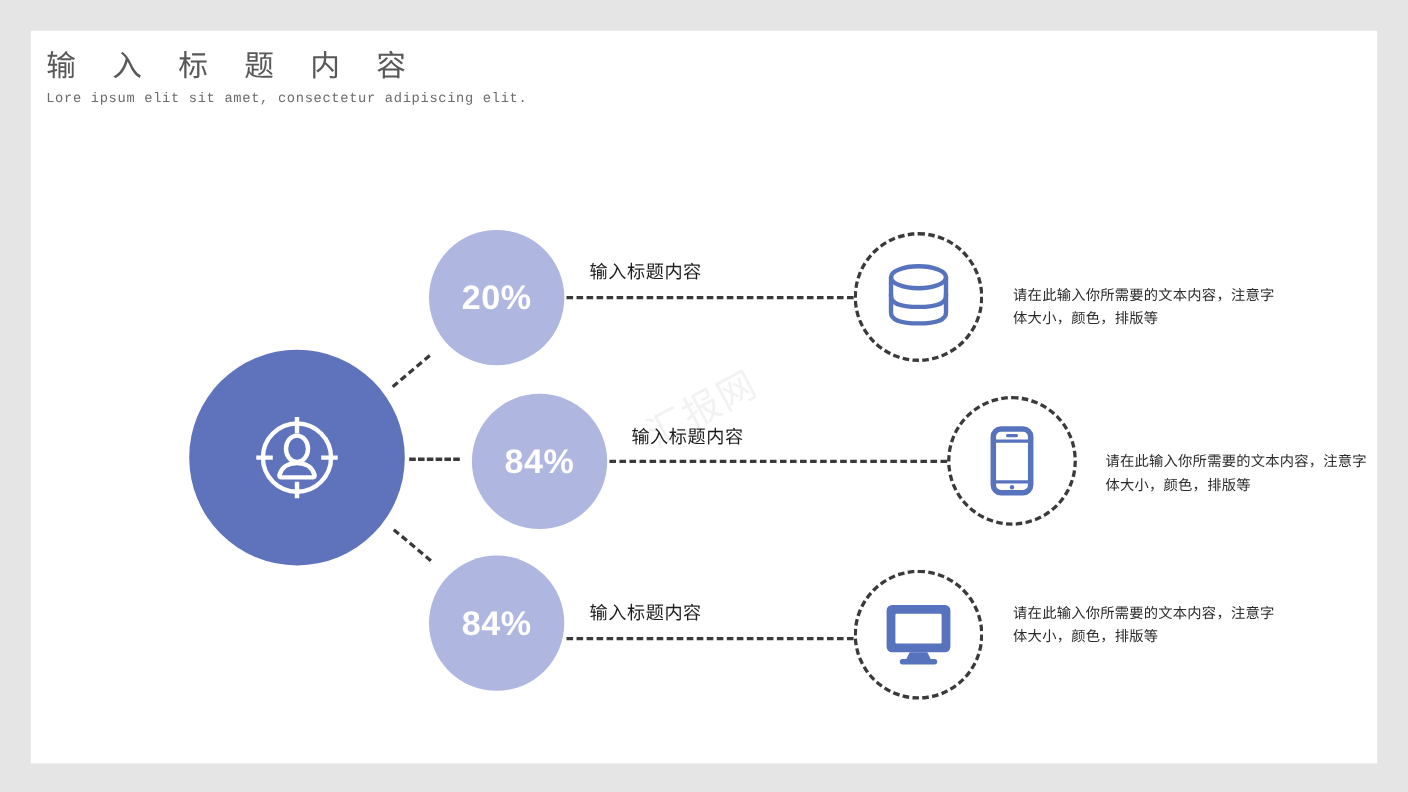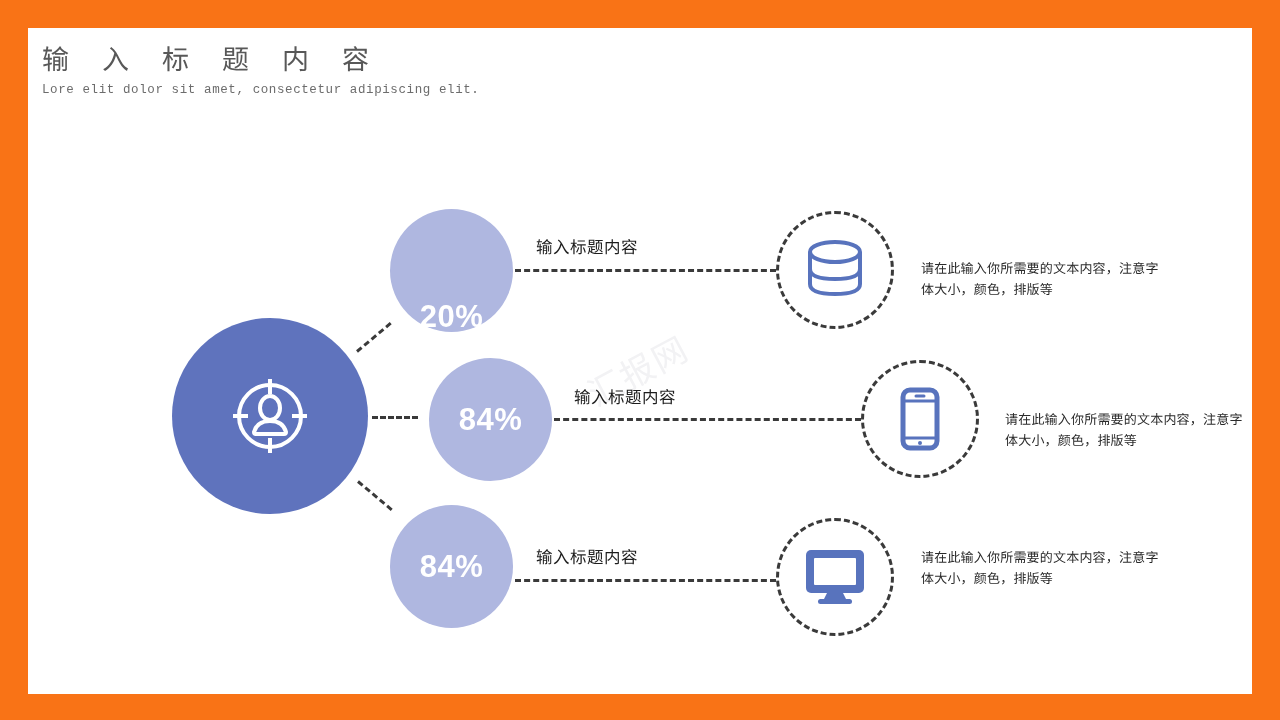--- a/index.html
+++ b/index.html
@@ -15,21 +15,21 @@
     overflow: hidden;
   }
 
   
   .slide {
     position: absolute;
     left: 0;
     top: 0;
     width: 1280px;
     height: 720px;
-    background: #f97316;
+    background: #e5e5e5;
   }
   .panel {
     position: absolute;
     left: 28px;
     top: 28px;
     width: 1224px;
     height: 666px;
     background: #ffffff;
   }
 
@@ -176,21 +176,21 @@
   }
 </style>
 </head>
 <body>
 
 <div class="slide">
   <div class="panel">
 
     <div class="header">
       <div class="slide-title">输入标题内容</div>
-      <div class="slide-subtitle">Lore elit dolor sit amet, consectetur adipiscing elit.</div>
+      <div class="slide-subtitle">Lore ipsum elit sit amet, consectetur adipiscing elit.</div>
     </div>
 
     <div class="watermark">汇报网</div>
 
     <div class="hub">
       <span>
         <svg width="86" height="86" viewBox="0 0 86 86" fill="none">
           <circle cx="43" cy="43" r="31" stroke="#ffffff" stroke-width="4" fill="none"></circle>
           <line x1="43" y1="6" x2="43" y2="21" stroke="#ffffff" stroke-width="4" stroke-linecap="butt"></line>
           <line x1="43" y1="65" x2="43" y2="80" stroke="#ffffff" stroke-width="4" stroke-linecap="butt"></line>
@@ -199,21 +199,21 @@
           <ellipse cx="43" cy="35" rx="10" ry="12" stroke="#ffffff" stroke-width="4" fill="none"></ellipse>
           <path d="M27 59 Q30 48 43 48 Q56 48 59 59 Q59 61 57 61 L29 61 Q27 61 27 59 Z" stroke="#ffffff" stroke-width="4" fill="none" stroke-linejoin="round"></path>
         </svg>
       </span>
     </div>
 
     <div class="spoke spoke-up"></div>
     <div class="spoke spoke-mid"></div>
     <div class="spoke spoke-down"></div>
 
-    <div class="pct-circle" style="left:362px; top:181px;align-items:flex-end;">
+    <div class="pct-circle" style="left:362px; top:181px;">
       <span class="pct-value">20%</span>
     </div>
 
     <div class="link-line" style="left:487px; top:241px; width:261px;"></div>
 
     <div class="row-title" style="left:508px; top:206px;">输入标题内容</div>
 
     <div class="icon-circle" style="left:748px; top:183px;">
       <span>
         <svg width="58" height="62" viewBox="0 0 58 62" fill="none">

